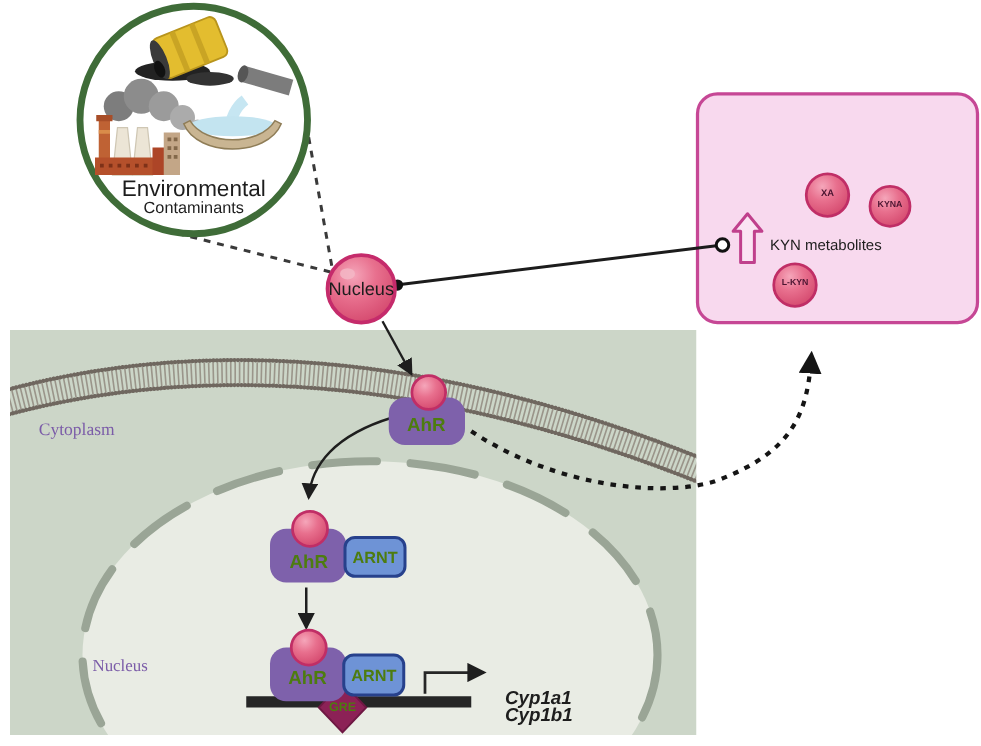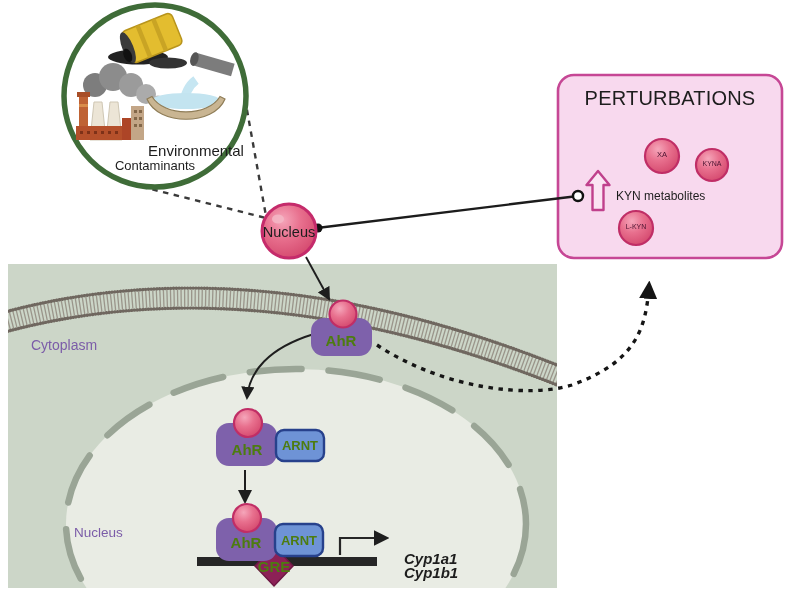--- a/index.html
+++ b/index.html
@@ -2,25 +2,25 @@
 <html><head>
 <meta charset="utf-8">
 <style>
   html,body{margin:0;padding:0;background:#fff;}
   #stage{position:relative;width:785px;height:597px;background:#ffffff;overflow:hidden;
          outline:1px solid #cfcfcf;font-family:"Liberation Sans",sans-serif;}
   #bg{position:absolute;left:0;top:0;}
   .lbl{position:absolute;transform:translate(-50%,-50%);white-space:nowrap;line-height:1.05;
        color:#1d1d1d;font-family:"Liberation Sans",sans-serif;}
   .lbl.left{transform:translate(0,-50%);}
-  .purple{color:#7b5ca8;font-weight:500;}
+  .purple{color:#7b5ca8;font-weight:500;font-family:Liberation Serif, serif;}
   .white{color:#4d7c0f;font-weight:600;}
   .title{font-size:20px;font-weight:500;letter-spacing:.2px;}
   .gene{font-style:italic;font-weight:600;font-size:15px;}
-  .tiny{font-weight:400;color:#4a1430;}
+  .tiny{font-weight:700;color:#4a1430;}
 </style>
 </head>
 <body>
 
 <div id="stage">
 
 <svg id="bg" width="785" height="597" viewBox="0 0 785 597">
   <defs>
     <radialGradient id="sph" cx="38%" cy="30%" r="75%">
       <stop offset="0%" stop-color="#f5a6ba"></stop>
@@ -135,38 +135,37 @@
     <path d="M 196 80 q -11 8 -13 27" fill="none" stroke="#c6e6f2" stroke-width="9"></path>
     <g transform="translate(229,69) rotate(16)">
       <rect x="-36" y="-6.5" width="40" height="13" fill="#7c7c7c"></rect>
       <ellipse cx="-36" cy="0" rx="4" ry="7" fill="#565656"></ellipse>
     </g>
     <ellipse cx="186" cy="101" rx="35" ry="8" fill="#c3e4f0"></ellipse>
     <path d="M 147 99 C 158 126 214 126 225 99 L 220 96.5 C 208 117 164 117 152 96.5 Z" fill="#c9b592" stroke="#8f7d57" stroke-width="1.2"></path>
   </g>
 </svg>
 
-<div class="lbl" style="left:155px;top:151px;font-size:15px;margin-left:41px;">Environmental</div>
+<div class="lbl" style="left:155px;top:151px;font-size:18px;">Environmental</div>
 <div class="lbl" style="left:155px;top:166px;font-size:13px;">Contaminants</div>
 
 <div class="lbl" style="left:289px;top:233px;font-size:14.5px;">Nucleus</div>
 
 <div class="lbl left purple" style="left:31px;top:345px;font-size:14px;">Cytoplasm</div>
 <div class="lbl left purple" style="left:74px;top:533px;font-size:13.5px;">Nucleus</div>
 
 <div class="lbl white" style="left:341px;top:341px;font-size:15px;">AhR</div>
 <div class="lbl white" style="left:247px;top:450px;font-size:15px;">AhR</div>
 <div class="lbl white" style="left:300px;top:446px;font-size:13px;">ARNT</div>
 <div class="lbl white" style="left:246px;top:543px;font-size:15px;">AhR</div>
 <div class="lbl white" style="left:299px;top:541px;font-size:13px;">ARNT</div>
-<div class="lbl white" style="left:274px;top:567px;font-size:15px;font-weight:700;">GRE</div>
+<div class="lbl white" style="left:274px;top:567px;font-size:10px;font-weight:700;">GRE</div>
 
 <div class="lbl left gene" style="left:404px;top:531px;margin-top:28px;">Cyp1a1</div>
 <div class="lbl left gene" style="left:404px;top:573px;">Cyp1b1</div>
 
-<div class="lbl title" style="left:670px;top:98px;">PERTURBATIONS</div>
 <div class="lbl left" style="left:616px;top:196px;font-size:12px;">KYN metabolites</div>
 
 <div class="lbl tiny" style="left:662px;top:155px;font-size:7.5px;">XA</div>
 <div class="lbl tiny" style="left:712px;top:164px;font-size:7px;">KYNA</div>
 <div class="lbl tiny" style="left:636px;top:227px;font-size:7px;">L-KYN</div>
 
 </div>
 
 </body></html>

